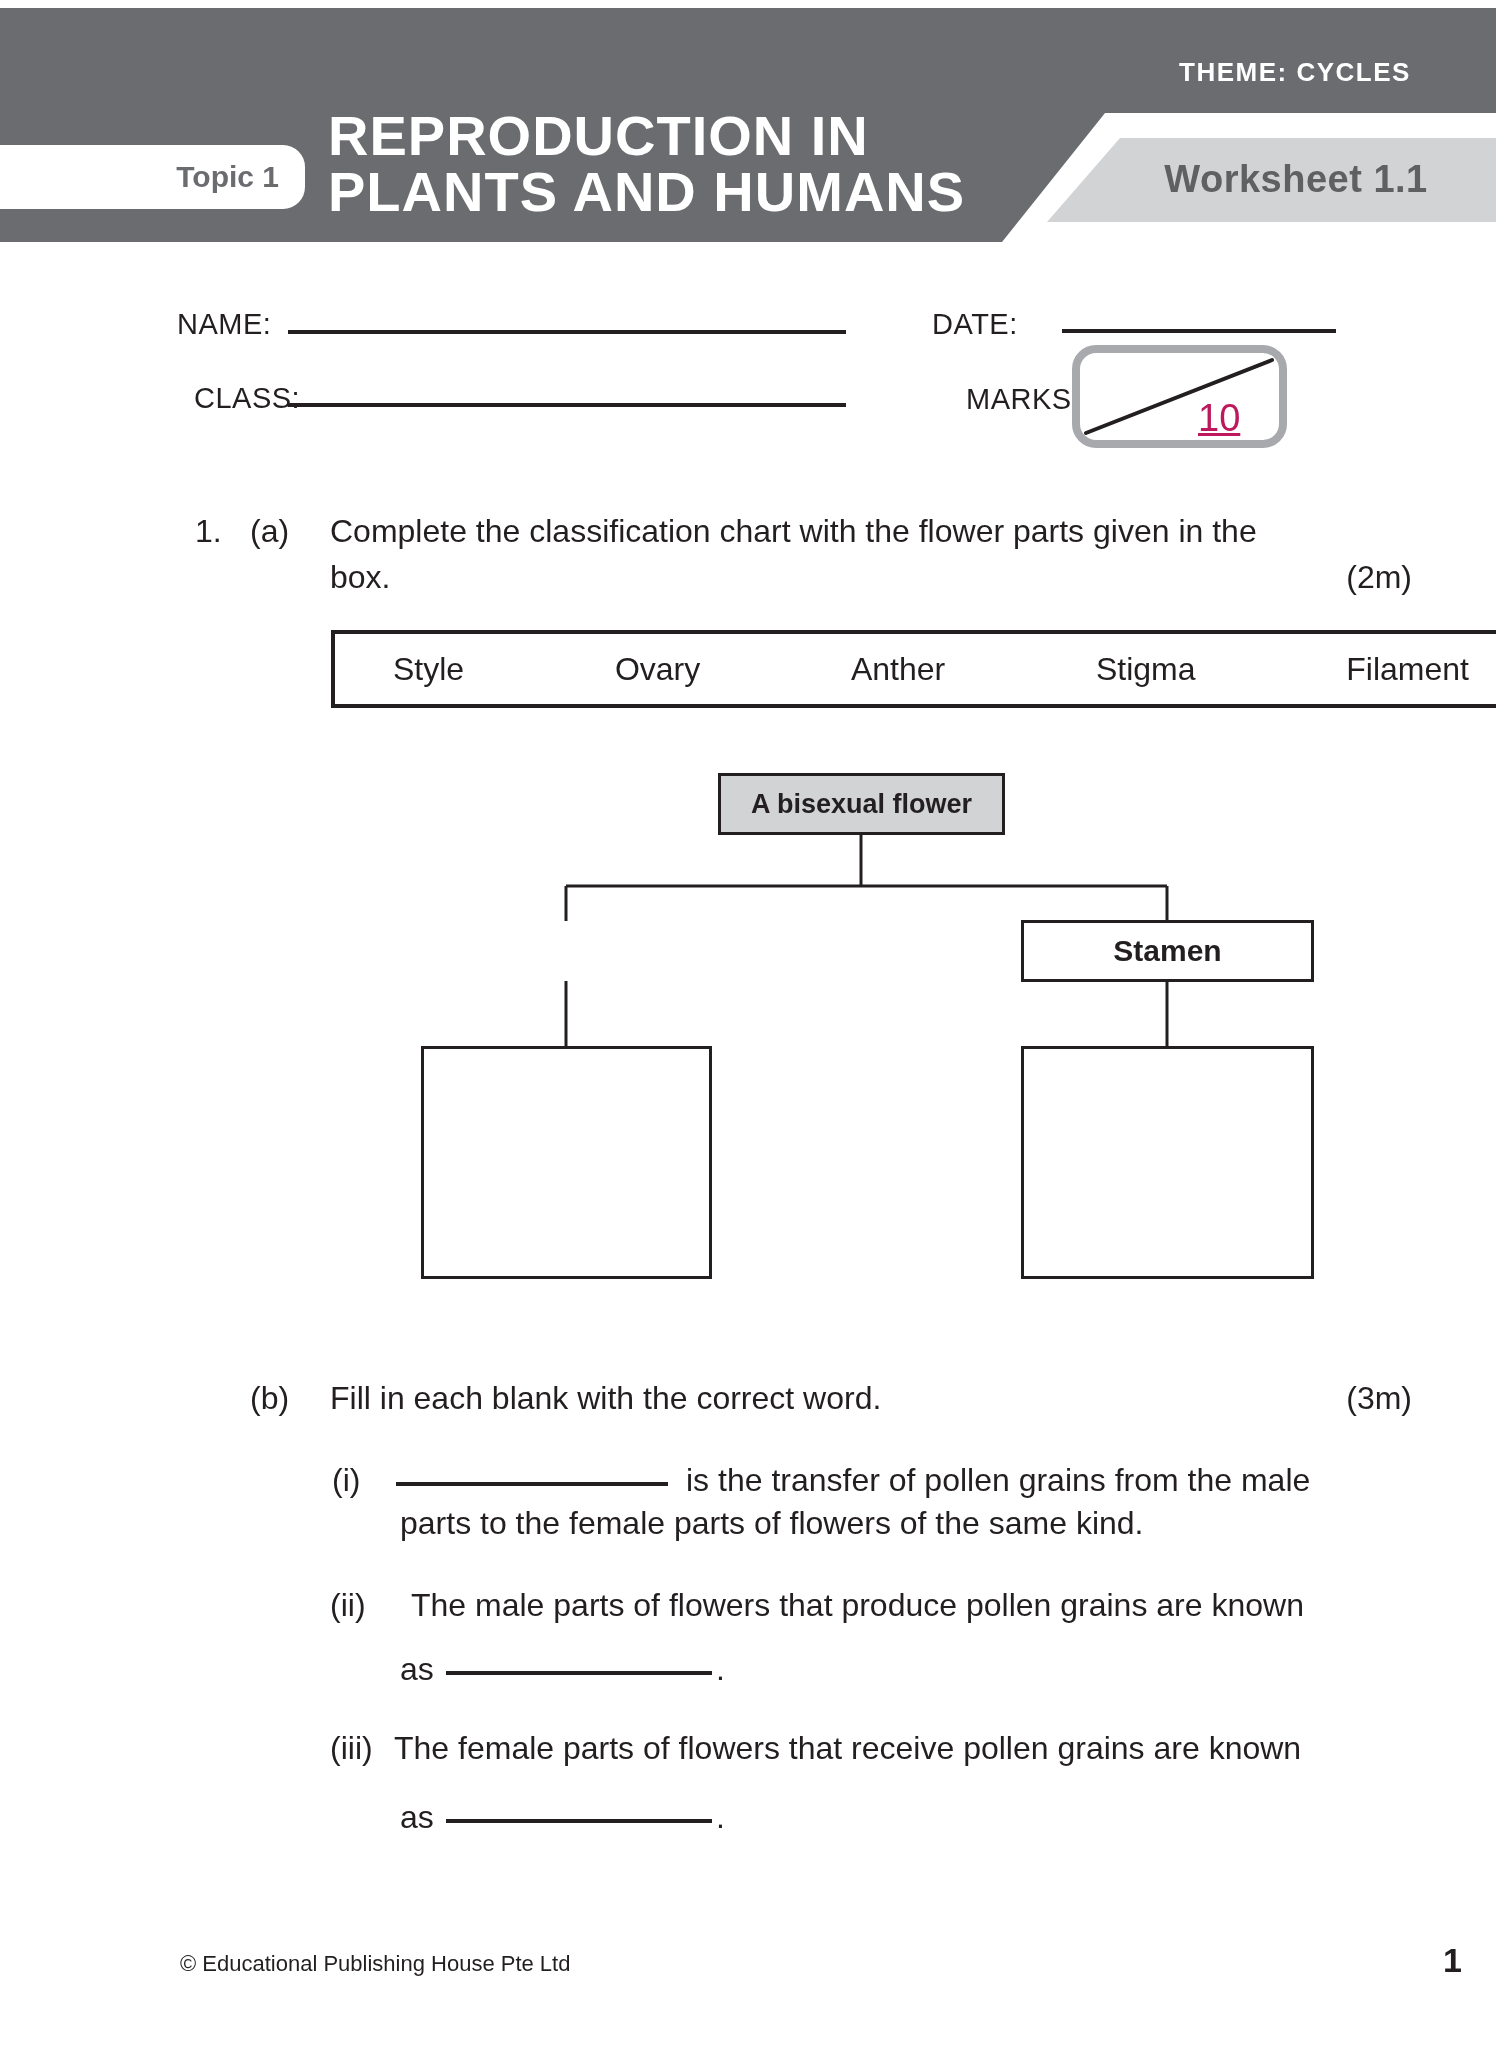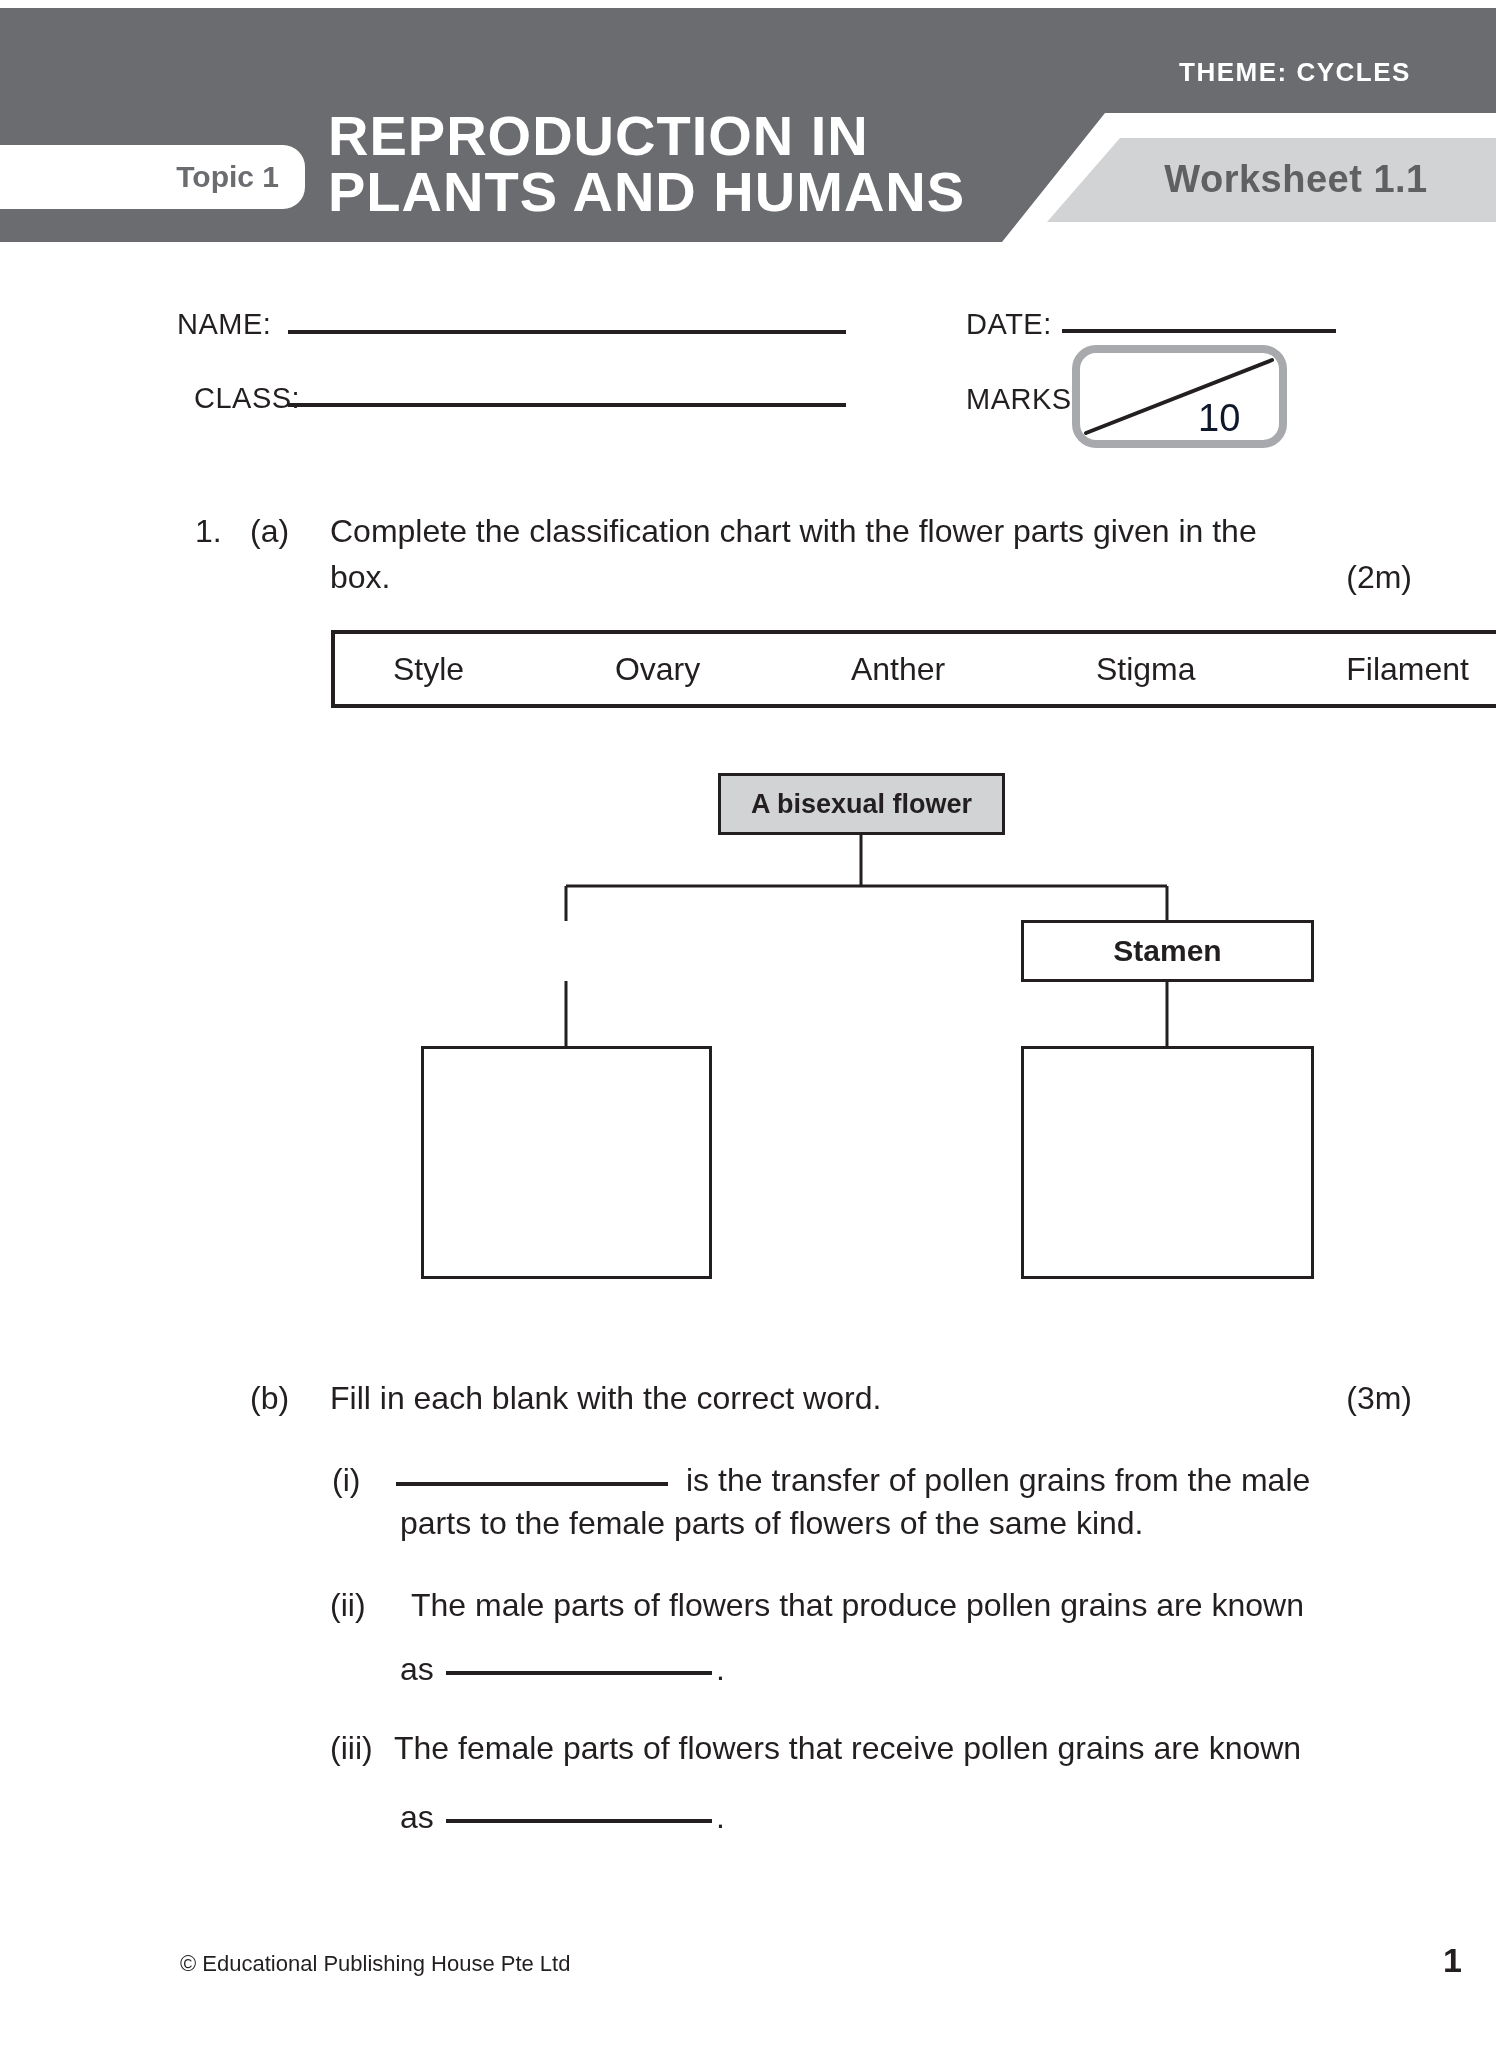--- a/index.html
+++ b/index.html
@@ -35,21 +35,21 @@
   .worksheet-label{
     font-size:38px;font-weight:bold;color:#5f6062;text-align:center;
     letter-spacing:0.5px;white-space:nowrap;
   }
   
   .info-label{font-size:29px;letter-spacing:0.5px;white-space:nowrap;}
   .marks-box{
     border:8px solid #a7a9ac;border-radius:24px;background:#ffffff;
     box-sizing:content-box;
   }
-  .marks-total{font-size:38px;color:#0f172a;}
+  .marks-total{font-size:38px;color:#be185d;text-decoration:underline;}
   
   .word-box{
     border:4px solid #231f20;display:flex;align-items:center;
     justify-content:space-between;box-sizing:content-box;
     padding:0 46px 0 58px;font-size:32px;
   }
   .chart-box{
     border:3px solid #231f20;background:#ffffff;
     display:flex;align-items:center;justify-content:center;
     font-size:30px;box-sizing:content-box;
@@ -75,21 +75,21 @@
 
   <div class="abs topic-tab" style="left:0;top:145px;width:305px;height:64px;justify-content:flex-end;">
     <span>Topic 1</span>
   </div>
 
   <div class="abs worksheet-label" style="left:1100px;top:158px;width:392px;">Worksheet 1.1</div>
 
   <div class="abs info-label" style="left:177px;top:308px;">NAME:</div>
   <div class="abs rule" style="left:288px;top:330px;width:558px;"></div>
 
-  <div class="abs info-label" style="left:966px;top:308px;">DATE:</div>
+  <div class="abs info-label" style="left:932px;top:308px;">DATE:</div>
   <div class="abs rule" style="left:1062px;top:329px;width:274px;"></div>
 
   <div class="abs info-label" style="left:177px;top:382px;margin-left:17px;">CLASS:</div>
   <div class="abs rule" style="left:288px;top:403px;width:558px;"></div>
 
   <div class="abs info-label" style="left:966px;top:383px;">MARKS</div>
 
   <div class="abs marks-box" style="left:1072px;top:345px;width:199px;height:87px;">
     <svg width="199" height="87" viewBox="0 0 199 87" style="position:absolute;left:0;top:0;">
       <line x1="6" y1="80" x2="192" y2="7" stroke="#231f20" stroke-width="4" stroke-linecap="round"></line>

